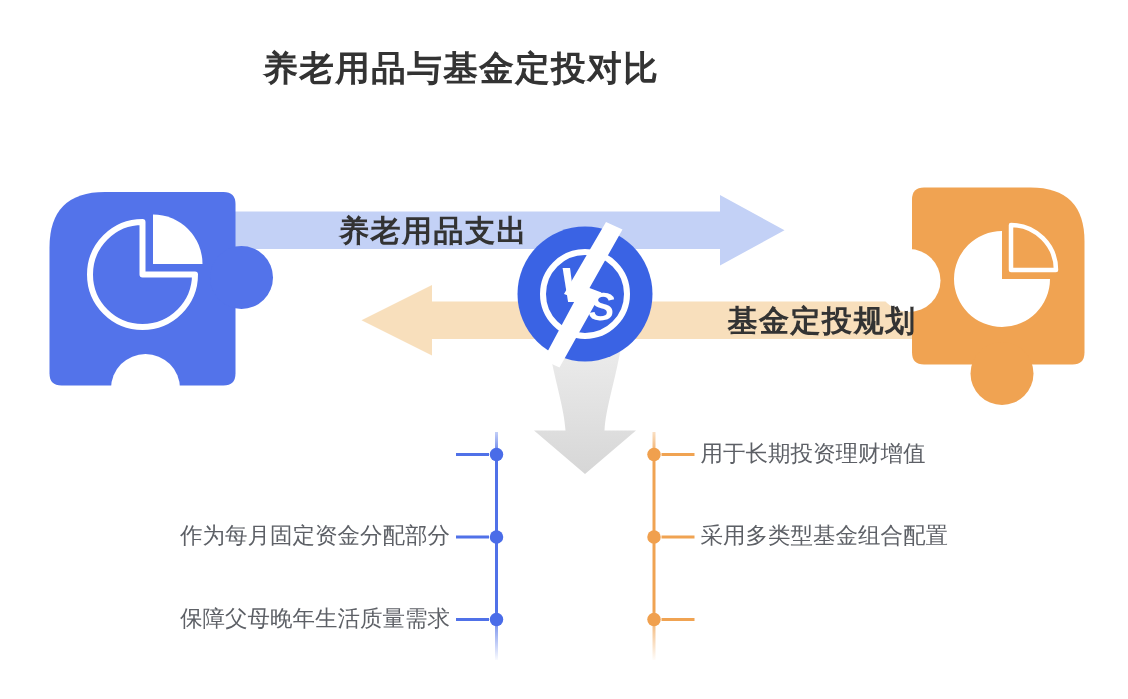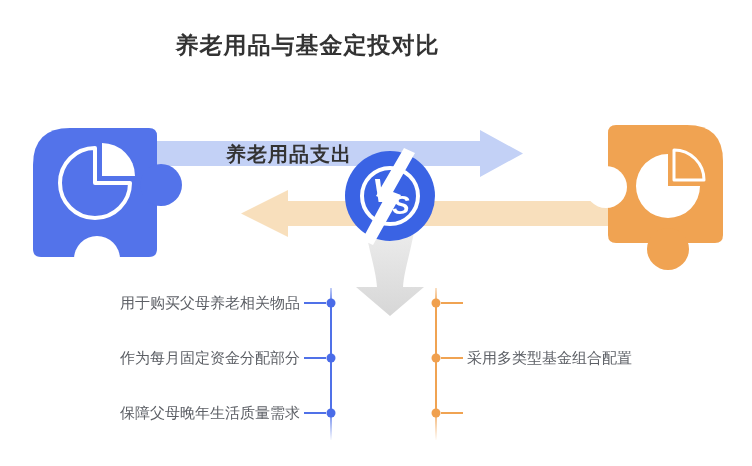--- a/index.html
+++ b/index.html
@@ -113,25 +113,26 @@
       <line x1="441" y1="303" x2="463" y2="303" stroke="#f0a352" stroke-width="2"></line>
       <line x1="441" y1="358" x2="463" y2="358" stroke="#f0a352" stroke-width="2"></line>
       <line x1="441" y1="413" x2="463" y2="413" stroke="#f0a352" stroke-width="2"></line>
       <circle cx="436" cy="303" r="4.5" fill="#f0a04e"></circle>
       <circle cx="436" cy="358" r="4.5" fill="#f0a04e"></circle>
       <circle cx="436" cy="413" r="4.5" fill="#f0a04e"></circle>
     </g>
   </svg>
 
   <div class="arrow-label spending">养老用品支出</div>
+  <div class="arrow-label investment">基金定投规划</div>
 
   <div class="vs-overlay">
     <span class="v">V</span>
     <span class="s">S</span>
   </div>
 
-  <div class="list-item left row1">用于购买父母养老相关物品</div>
   <div class="list-item left row2">作为每月固定资金分配部分</div>
   <div class="list-item left row3">保障父母晚年生活质量需求</div>
 
+  <div class="list-item right row1">用于长期投资理财增值</div>
   <div class="list-item right row2">采用多类型基金组合配置</div>
 
 </div>
 
 </body></html>

